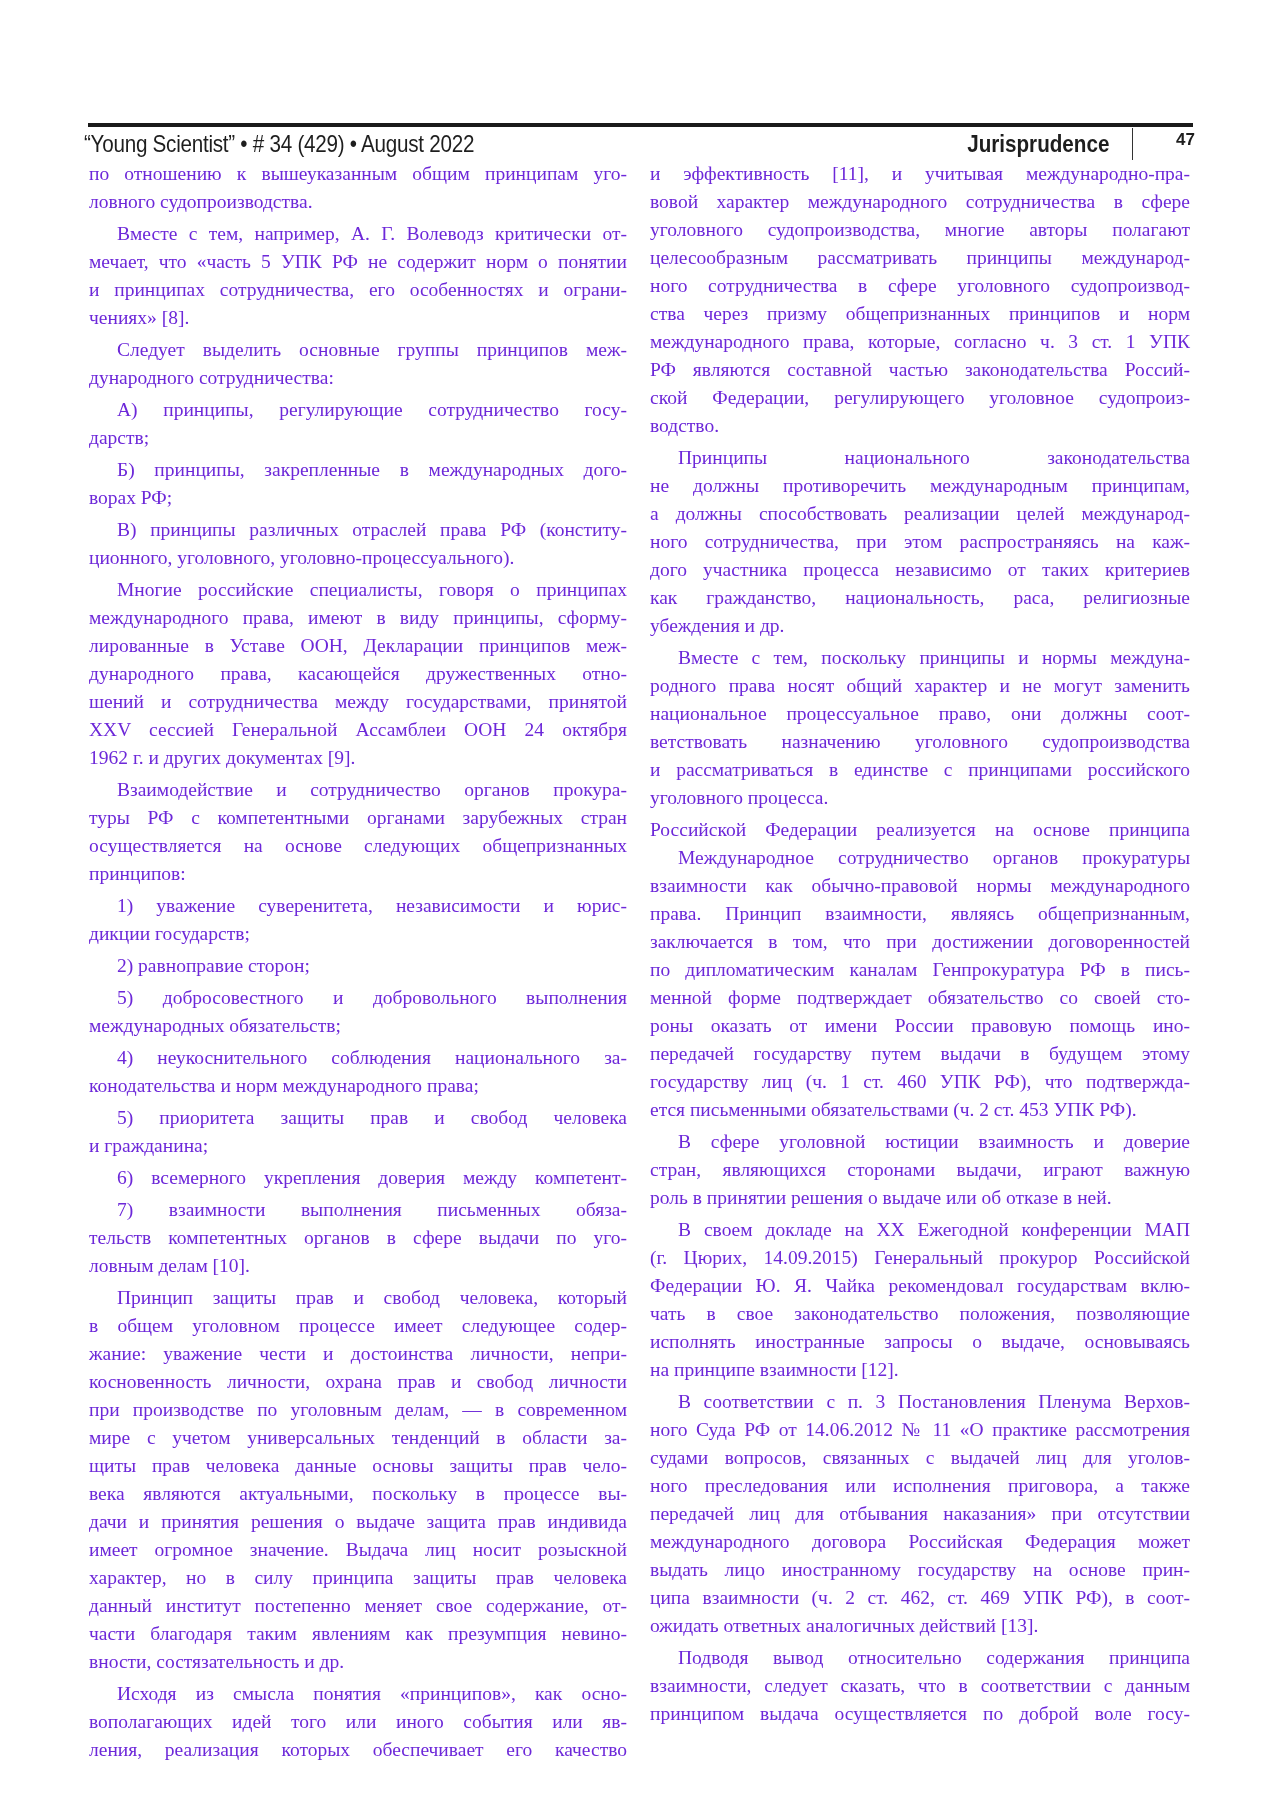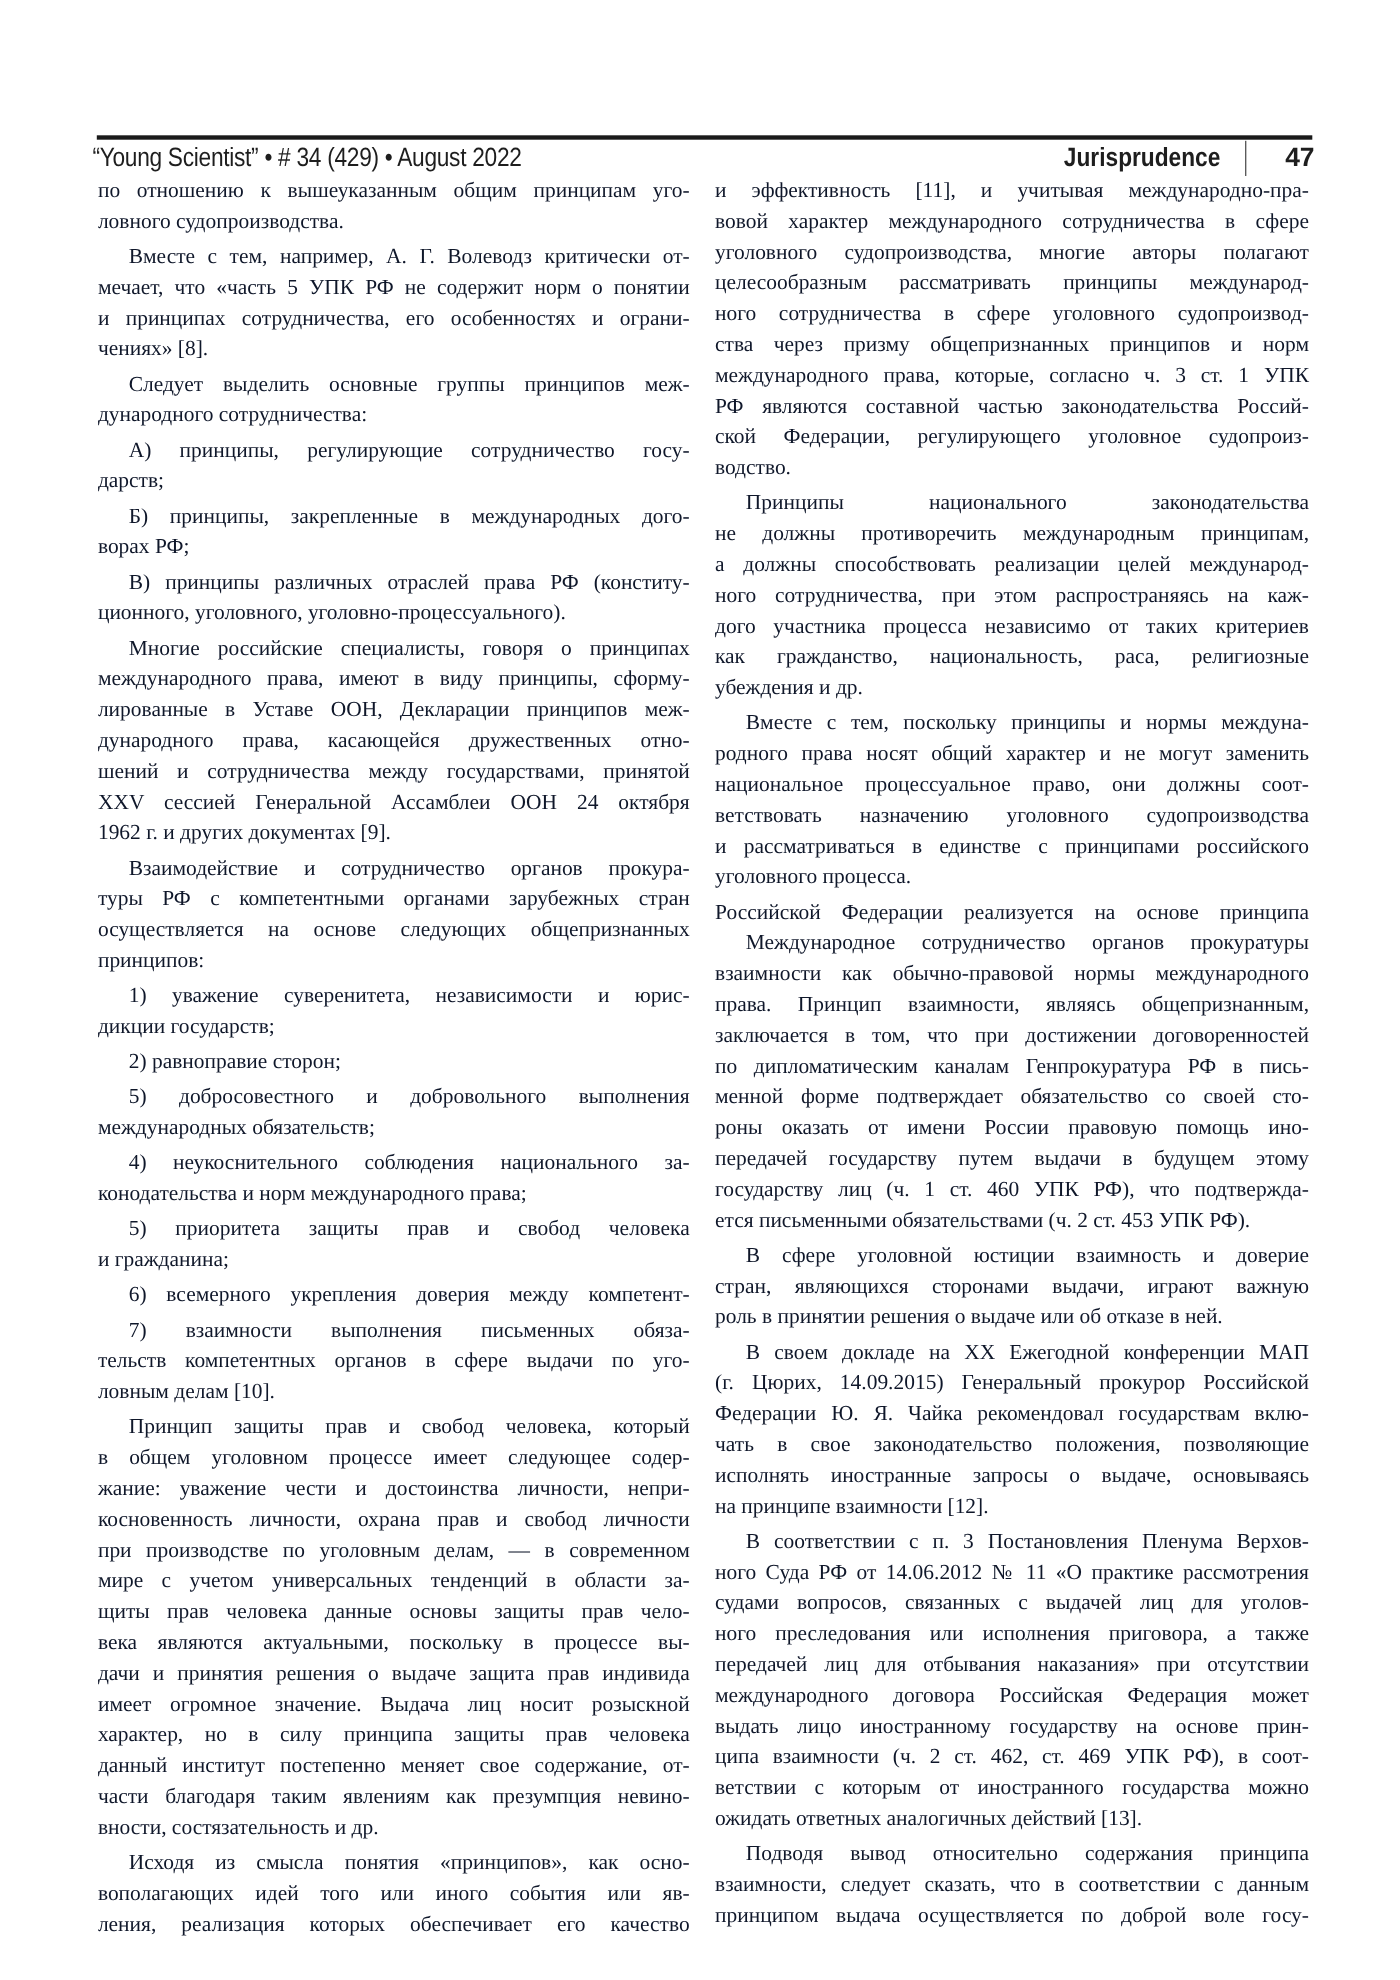--- a/index.html
+++ b/index.html
@@ -1,23 +1,23 @@
 <!DOCTYPE html>
 <html><head>
 <meta charset="utf-8">
 <style>
   html, body { margin: 0; padding: 0; background: #ffffff; }
   body { width: 1273px; height: 1800px; position: relative; overflow: hidden; color: #1e1e1e; }
   .header { position: absolute; left: 80px; top: 88px; width: 1117px; height: 36px; margin-top: 40px; }
   .running-head { position: absolute; left: 4px; top: 2px; font-family: "Liberation Sans", sans-serif; font-size: 24px; letter-spacing: -0.3px; transform: scaleX(0.86); transform-origin: left center; color: #1e1e1e; white-space: nowrap; }
   .section { position: absolute; right: 88px; top: 2px; font-family: "Liberation Sans", sans-serif; font-weight: bold; font-size: 24px; transform: scaleX(0.86); transform-origin: right center; white-space: nowrap; }
   .vsep { position: absolute; right: 64px; top: 0; width: 1px; height: 32px; background: #333; }
-  .pagenum { position: absolute; right: 2px; top: 2px; font-family: "Liberation Sans", sans-serif; font-weight: bold; font-size: 24px; white-space: nowrap; }
+  .pagenum { position: absolute; right: 2px; top: 2px; font-family: "Liberation Sans", sans-serif; font-weight: bold; font-size: 17px; white-space: nowrap; }
   .rule { position: absolute; left: 88px; top: 123px; width: 1105px; height: 4px; background: #1a1a1a; }
-  .col { position: absolute; top: 160px; width: 538px; font-family: "Liberation Serif", serif; font-size: 19.5px; line-height: 28px; color: #0f172a; }
+  .col { position: absolute; top: 160px; width: 538px; font-family: "Liberation Serif", serif; font-size: 19.5px; line-height: 28px; color: #6d28d9; }
   .col-left { left: 89px; }
   .col-right { left: 650px; width: 540px; }
   .para { margin: 0 0 4px 0; }
   .ln { display: block; text-align: justify; text-align-last: justify; white-space: nowrap; height: 28px; overflow: visible; }
   .ln.last { text-align-last: left; }
   .ln.first { padding-left: 28px; }
 </style>
 </head>
 <body>
 
@@ -178,21 +178,20 @@
     </div>
     <div class="para">
       <span class="ln first">В соответствии с п. 3 Постановления Пленума Верхов-</span>
       <span class="ln">ного Суда РФ от 14.06.2012 № 11 «О практике рассмотрения</span>
       <span class="ln">судами вопросов, связанных с выдачей лиц для уголов-</span>
       <span class="ln">ного преследования или исполнения приговора, а также</span>
       <span class="ln">передачей лиц для отбывания наказания» при отсутствии</span>
       <span class="ln">международного договора Российская Федерация может</span>
       <span class="ln">выдать лицо иностранному государству на основе прин-</span>
       <span class="ln">ципа взаимности (ч. 2 ст. 462, ст. 469 УПК РФ), в соот-</span>
-      <span class="ln">ветствии с которым от иностранного государства можно</span>
       <span class="ln last">ожидать ответных аналогичных действий [13].</span>
     </div>
     <div class="para">
       <span class="ln first">Подводя вывод относительно содержания принципа</span>
       <span class="ln">взаимности, следует сказать, что в соответствии с данным</span>
       <span class="ln">принципом выдача осуществляется по доброй воле госу-</span>
     </div>
   </div>
 
 </body></html>

